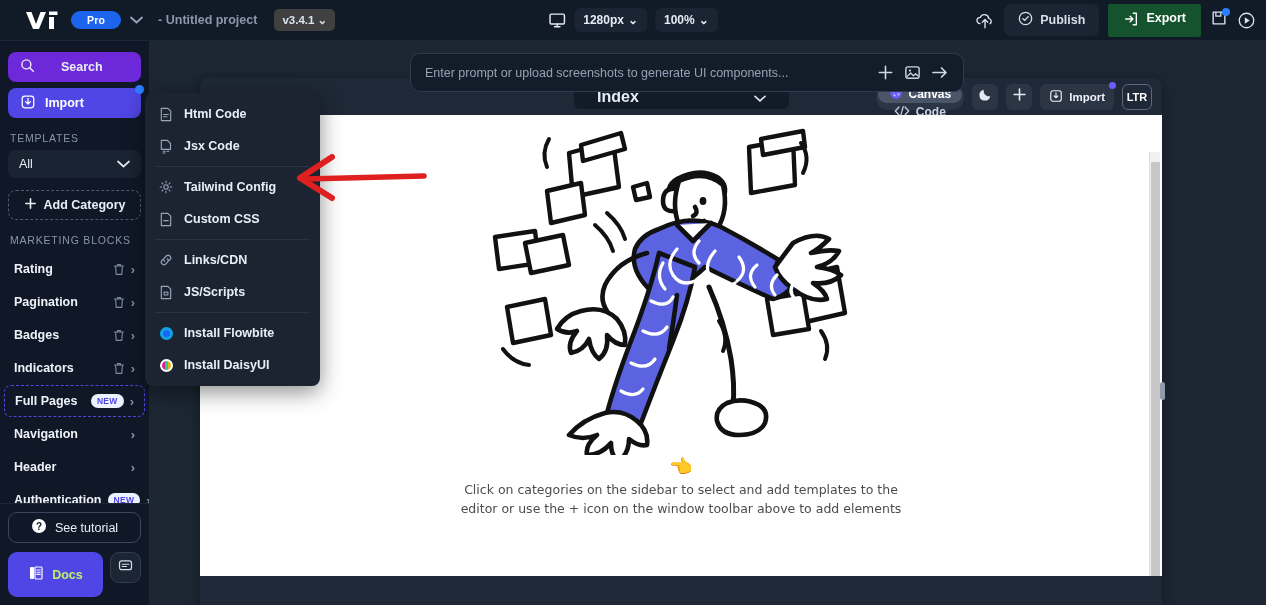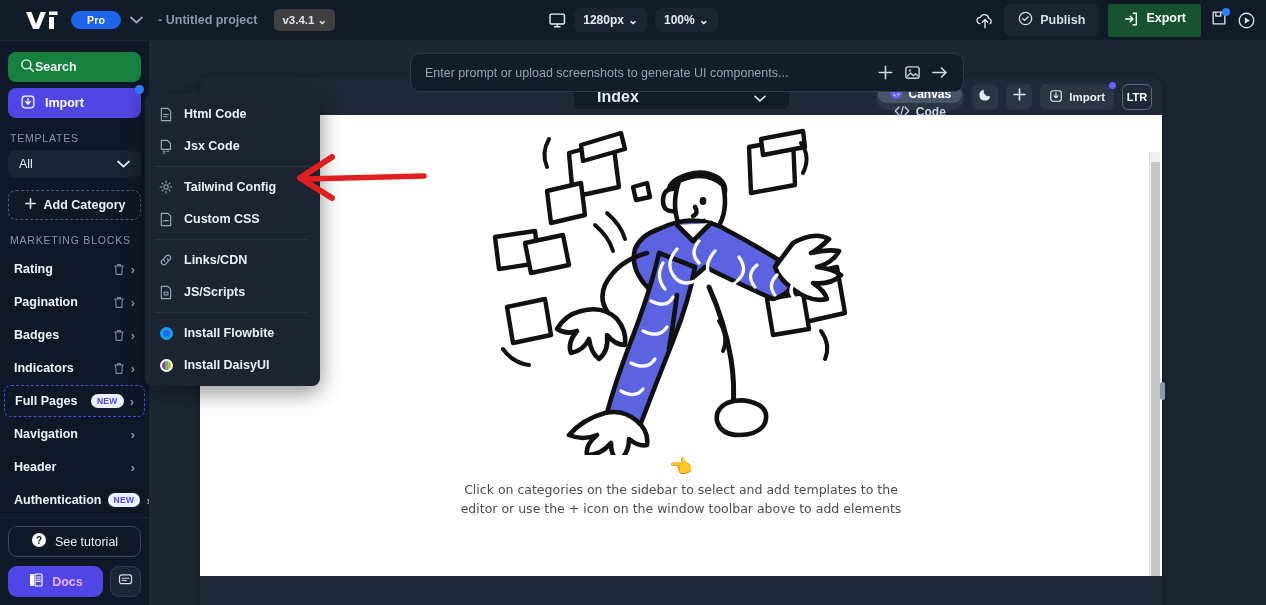--- a/index.html
+++ b/index.html
@@ -59,22 +59,22 @@
   }
 
   
   .sidebar {
     position:absolute; top:41px; left:0; width:150px; height:564px;
     background:#101828; border-right:1px solid #1b2636;
     display:flex; flex-direction:column; z-index:20;
   }
   .sb-top { padding:11px 8px 0 8px; }
   .search-btn {
-    background:#15803d; color:#e9eef6; border-radius:8px; height:30px;
-    display:flex; align-items:center; gap:0; padding:0 12px;
+    background:#6d28d9; color:#e9eef6; border-radius:8px; height:30px;
+    display:flex; align-items:center; gap:26px; padding:0 12px;
     font-size:12.5px; font-weight:bold; width:100%;
   }
   .import-btn {
     background:#5046e5; color:#fff; border-radius:8px; height:30px;
     display:flex; align-items:center; gap:9px; padding:0 12px;
     font-size:12.5px; font-weight:bold; margin-top:6px; width:100%;
     position:relative;
   }
   .import-dot {
     position:absolute; width:9px; height:9px; border-radius:50%;
@@ -109,21 +109,21 @@
     border-radius:9px; padding:2px 6px; letter-spacing:.3px;
   }
   .sb-bottom { padding:8px; border-top:1px solid #1b2636; }
   .tut-btn {
     border:1px solid #3b475c; border-radius:9px; height:31px;
     display:flex; align-items:center; justify-content:center; gap:8px;
     color:#eaeff7; font-size:12.5px;
   }
   .docs-row { display:flex; gap:7px; margin-top:9px; }
   .docs-btn {
-    flex:1; background:#5046e5; color:#f0abfc; border-radius:9px; height:31px;
+    flex:1; background:#5046e5; color:#bef264; border-radius:9px; height:45px;
     display:flex; align-items:center; justify-content:center; gap:8px;
     font-size:12.5px; font-weight:bold;
   }
   .chat-btn {
     width:31px; height:31px; background:#1c2534; border:1px solid #313c4e;
     border-radius:9px; display:flex; align-items:center; justify-content:center;
     color:#d5dde9;
   }
 
   

